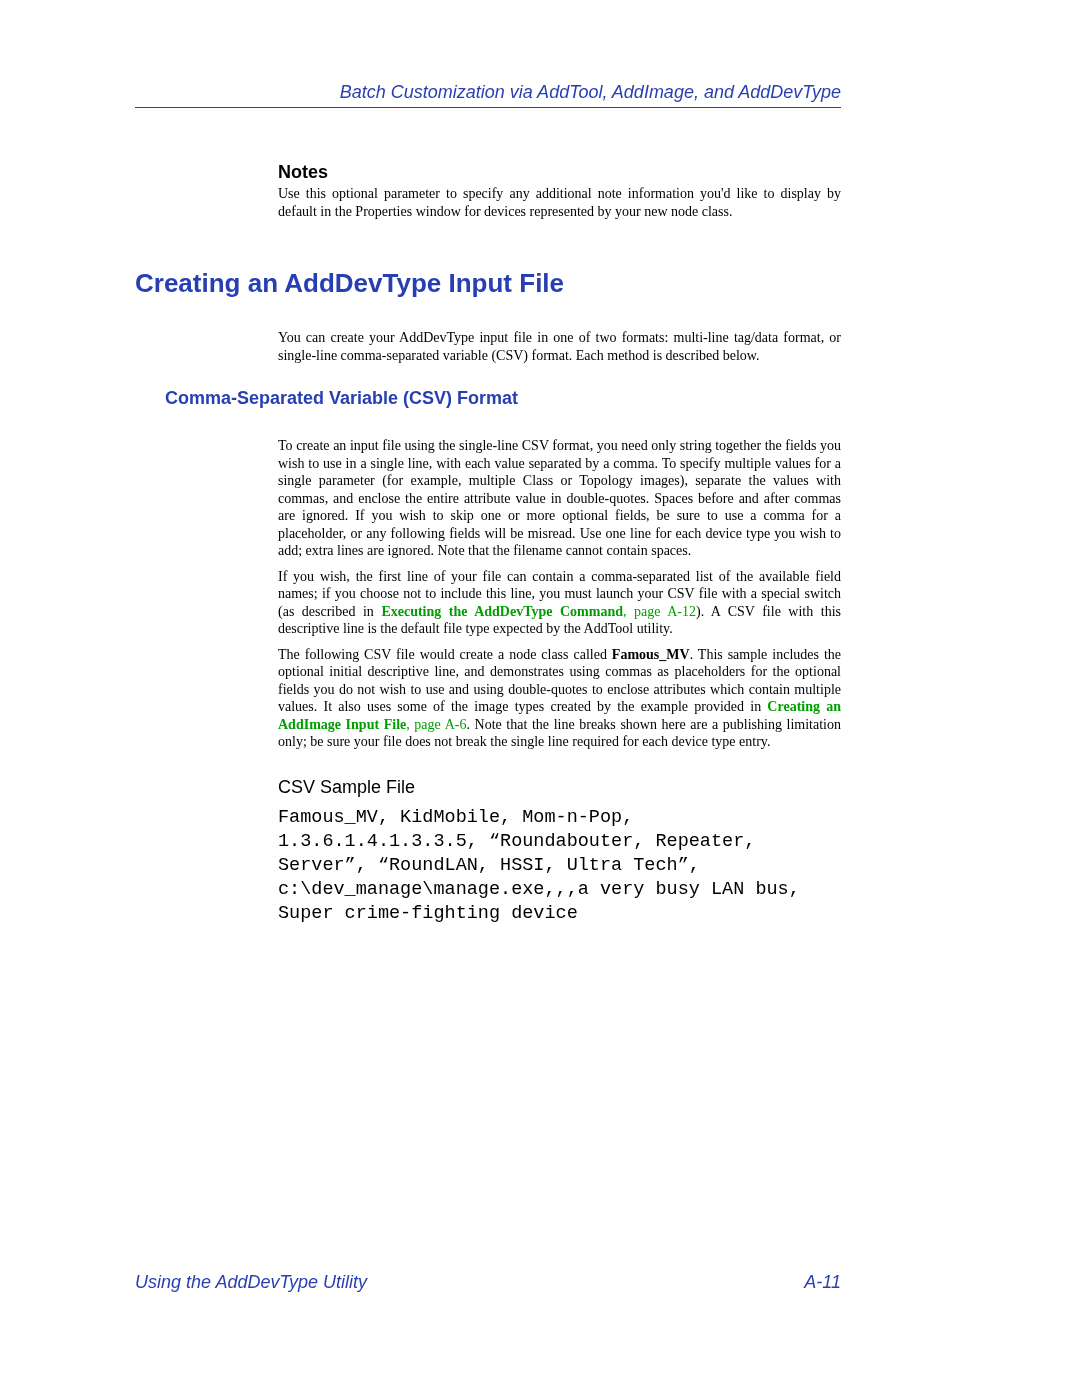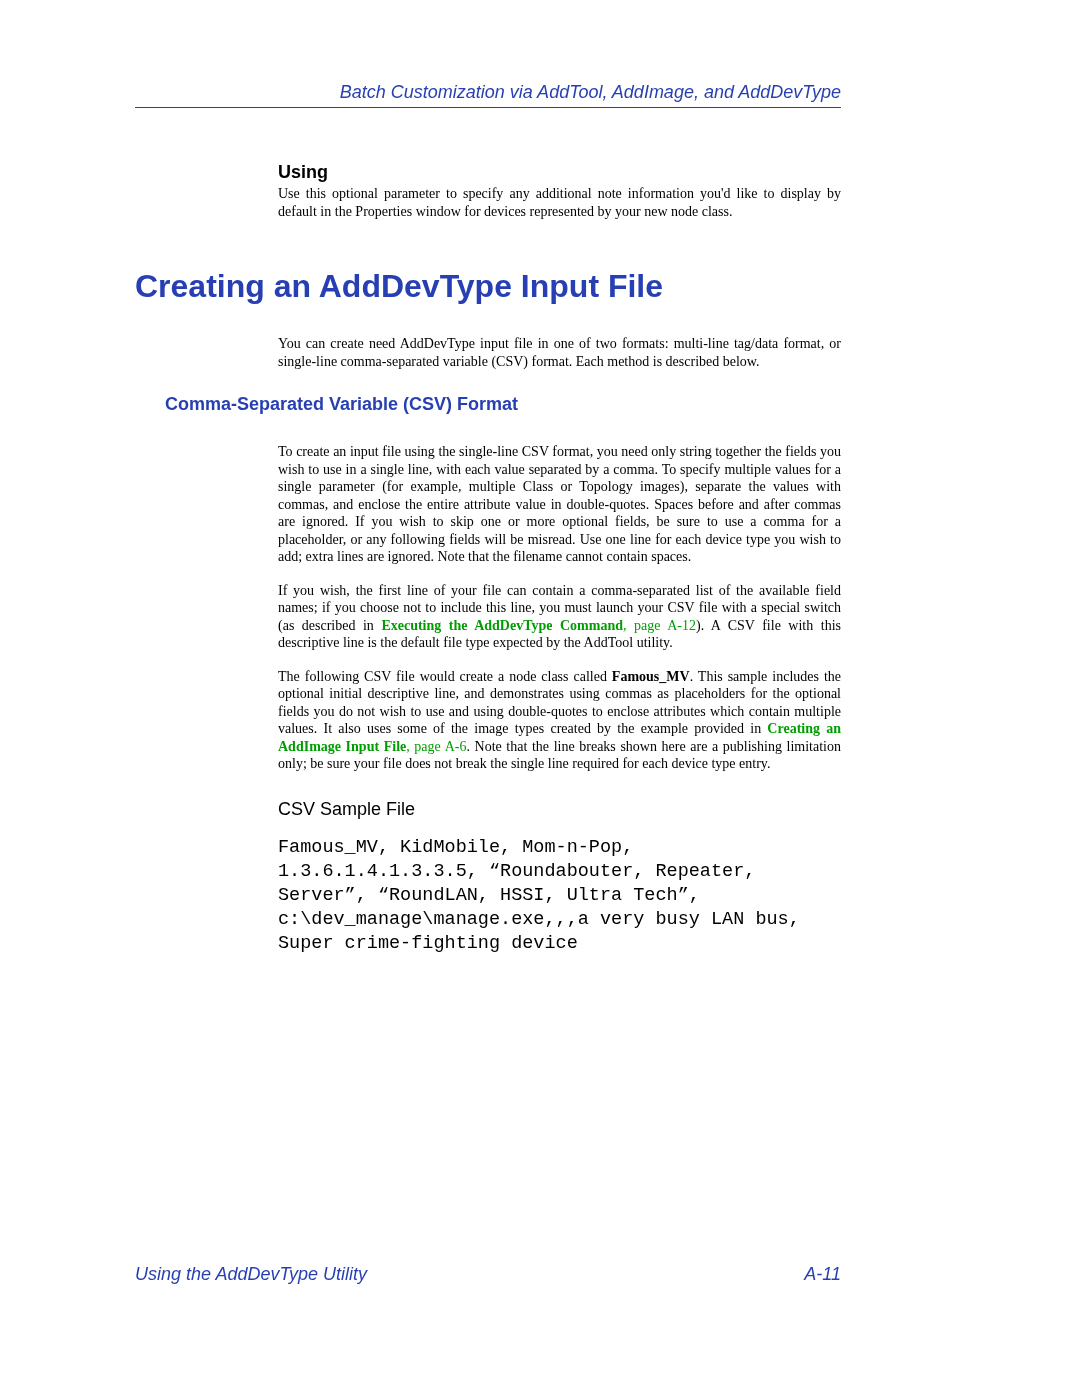--- a/index.html
+++ b/index.html
@@ -43,21 +43,21 @@
   }
   .body-text {
     font-size: 14px;
     line-height: 1.25;
     text-align: justify;
   }
   .h1 {
     font-family: Arial, Helvetica, sans-serif;
     font-weight: bold;
     color: #273fb2;
-    font-size: 32px;
+    font-size: 26px;
     margin-top: 48px;
     margin-bottom: 30px;
   }
   .h2 {
     font-family: Arial, Helvetica, sans-serif;
     font-weight: bold;
     color: #273fb2;
     font-size: 18px;
     margin-top: 24px;
     margin-bottom: 28px;
@@ -82,46 +82,46 @@
   .mono {
     font-family: "Courier New", Courier, monospace;
     font-size: 18.5px;
     line-height: 1.3;
     white-space: pre-wrap;
   }
   .footer {
     position: absolute;
     left: 135px;
     right: 135px;
-    bottom: 112px;
+    bottom: 104px;
     display: flex;
     justify-content: space-between;
     font-family: Arial, Helvetica, sans-serif;
     font-style: italic;
     color: #273fb2;
     font-size: 18px;
   }
-  .para-gap { margin-top: 16px; }
+  .para-gap { margin-top: 8px; }
 </style>
 </head>
 <body>
 
 <div class="page">
 
   <div class="header-title">Batch Customization via AddTool, AddImage, and AddDevType</div>
   <hr class="header-rule">
 
   <div class="body-col">
-    <div class="notes-heading">Using</div>
+    <div class="notes-heading">Notes</div>
     <div class="body-text">Use this optional parameter to specify any additional note information you'd like to display by default in the Properties window for devices represented by your new node class.</div>
   </div>
 
   <div class="h1">Creating an AddDevType Input File</div>
 
-  <div class="body-col body-text">You can create need AddDevType input file in one of two formats: multi-line tag/data format, or single-line comma-separated variable (CSV) format. Each method is described below.</div>
+  <div class="body-col body-text">You can create your AddDevType input file in one of two formats: multi-line tag/data format, or single-line comma-separated variable (CSV) format. Each method is described below.</div>
 
   <div class="h2">Comma-Separated Variable (CSV) Format</div>
 
   <div class="body-col">
     <div class="body-text">To create an input file using the single-line CSV format, you need only string together the fields you wish to use in a single line, with each value separated by a comma. To specify multiple values for a single parameter (for example, multiple Class or Topology images), separate the values with commas, and enclose the entire attribute value in double-quotes. Spaces before and after commas are ignored. If you wish to skip one or more optional fields, be sure to use a comma for a placeholder, or any following fields will be misread. Use one line for each device type you wish to add; extra lines are ignored. Note that the filename cannot contain spaces.</div>
 
     <div class="body-text para-gap">
       <span>If you wish, the first line of your file can contain a comma-separated list of the available field names; if you choose not to include this line, you must launch your CSV file with a special switch (as described in </span><span class="link-green">Executing the AddDevType Command</span><span class="link-page">, page A-12</span><span>). A CSV file with this descriptive line is the default file type expected by the AddTool utility.</span>
     </div>
 

